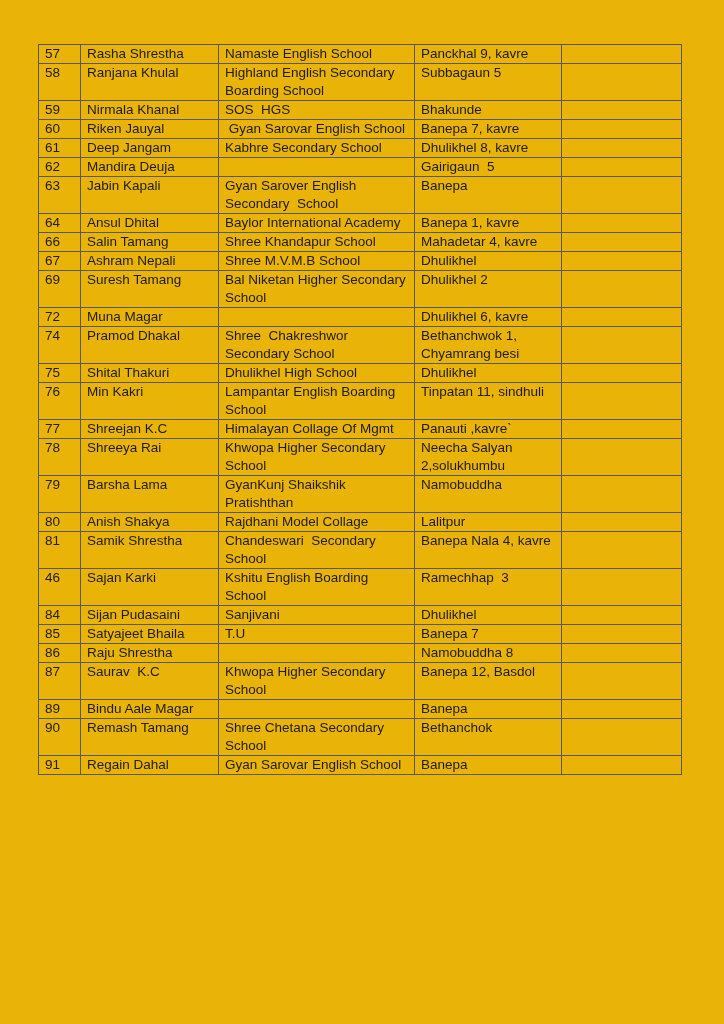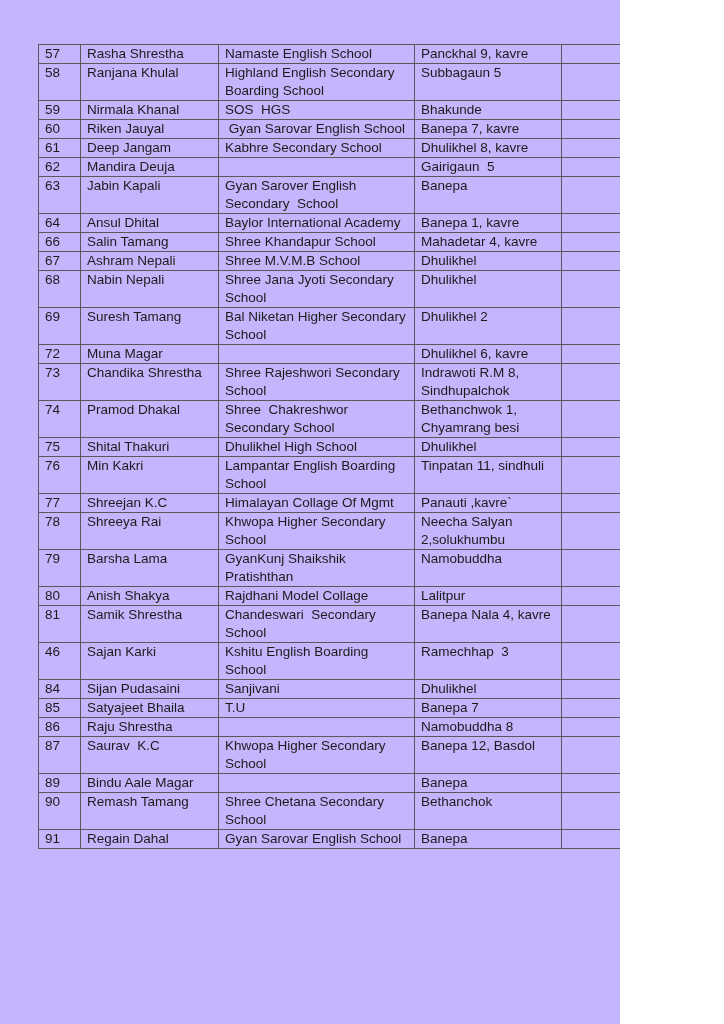--- a/index.html
+++ b/index.html
@@ -3,23 +3,23 @@
 <meta charset="utf-8">
 <style>
   html, body {
     margin: 0;
     padding: 0;
     background: #ffffff;
     font-family: "Liberation Sans", "DejaVu Sans", sans-serif;
   }
   .page {
     position: relative;
-    width: 620px;
+    width: 724px;
     height: 1024px;
-    background: #c4b5fd;
+    background: #eab308;
     overflow: hidden;
   }
   table.roster {
     position: absolute;
     left: 38px;
     top: 44px;
     width: 643px;
     border-collapse: collapse;
     table-layout: fixed;
   }
@@ -119,49 +119,32 @@
           <td class="c4"></td>
         </tr>
         <tr>
           <td class="c0">67</td>
           <td class="c1">Ashram Nepali</td>
           <td class="c2">Shree M.V.M.B School</td>
           <td class="c3">Dhulikhel</td>
           <td class="c4"></td>
         </tr>
         <tr>
-          <td class="c0">68</td>
-          <td class="c1">Nabin Nepali</td>
-          <td class="c2">Shree Jana Jyoti Secondary
-School</td>
-          <td class="c3">Dhulikhel</td>
-          <td class="c4"></td>
-        </tr>
-        <tr>
           <td class="c0">69</td>
           <td class="c1">Suresh Tamang</td>
           <td class="c2">Bal Niketan Higher Secondary
 School</td>
           <td class="c3">Dhulikhel 2</td>
           <td class="c4"></td>
         </tr>
         <tr>
           <td class="c0">72</td>
           <td class="c1">Muna Magar</td>
           <td class="c2"></td>
           <td class="c3">Dhulikhel 6, kavre</td>
-          <td class="c4"></td>
-        </tr>
-        <tr>
-          <td class="c0">73</td>
-          <td class="c1">Chandika Shrestha</td>
-          <td class="c2">Shree Rajeshwori Secondary
-School</td>
-          <td class="c3">Indrawoti R.M 8,
-Sindhupalchok</td>
           <td class="c4"></td>
         </tr>
         <tr>
           <td class="c0">74</td>
           <td class="c1">Pramod Dhakal</td>
           <td class="c2">Shree  Chakreshwor
 Secondary School</td>
           <td class="c3">Bethanchwok 1,
 Chyamrang besi</td>
           <td class="c4"></td>

